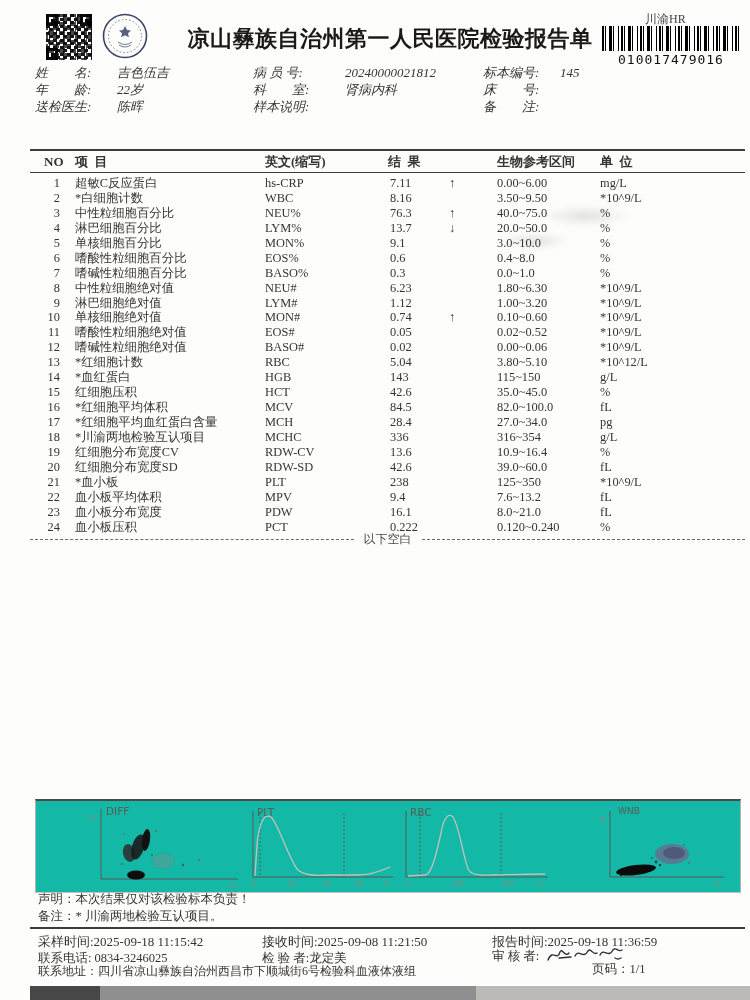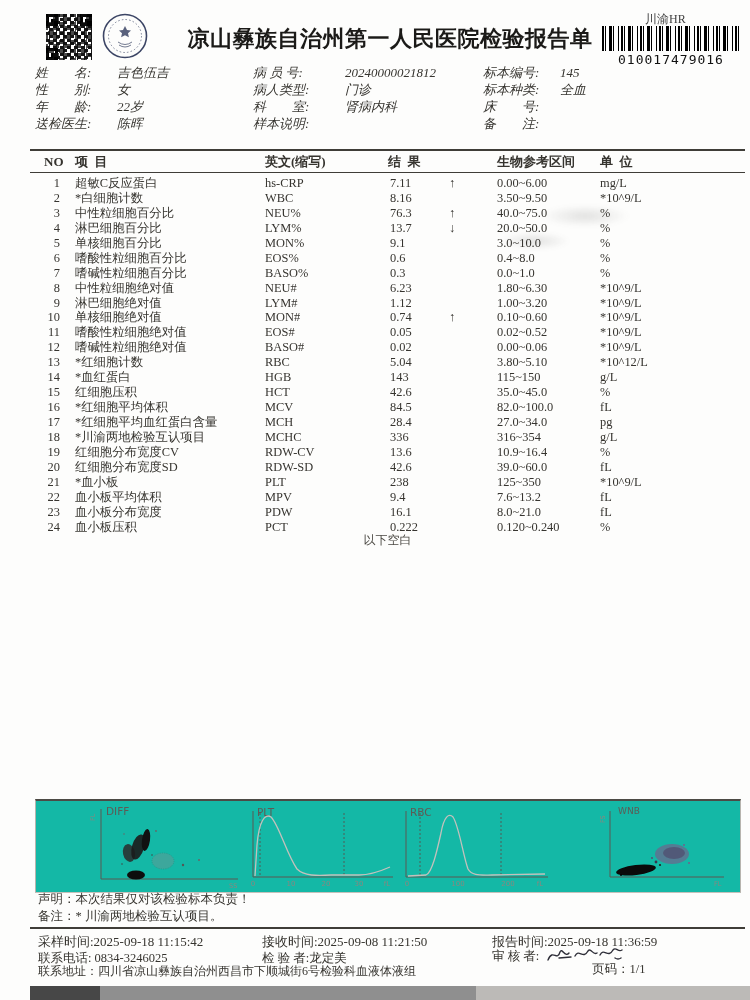--- a/index.html
+++ b/index.html
@@ -31,21 +31,21 @@
   .rule{position:absolute;left:30px;width:715px;background:#3f3d38;}
   
   .thead{position:absolute;left:0;top:153px;width:750px;height:18px;font-size:13px;font-weight:bold;}
   .thead span{position:absolute;white-space:pre;line-height:18px;}
   .h-no{left:44px}.h-item{left:75px}.h-en{left:265px}.h-res{left:388px}.h-range{left:497px}.h-unit{left:600px}
   .tbody{position:absolute;left:0;top:176px;width:750px;}
   .trow{position:relative;height:14.95px;}
   .trow .c{position:absolute;top:0;font-size:12.4px;line-height:15px;white-space:pre;}
   .no{left:40px;width:20px;text-align:right}.item{left:75px}.en{left:265px}
   .result{left:390px}.flag{left:449px;font-size:11.5px}.range{left:497px}.unit{left:600px}
-  .end-marker{position:absolute;left:30px;top:531px;width:715px;display:flex;align-items:center;font-size:12px;color:#4a4842;flex-direction:column;}
+  .end-marker{position:absolute;left:30px;top:531px;width:715px;display:flex;align-items:center;font-size:12px;color:#4a4842;}
   .end-marker .dash{flex:1;border-top:1.5px dashed #6d6a62;height:0;}
   .end-marker .txt{padding:0 10px;white-space:pre;}
   .smudge{position:absolute;background:radial-gradient(closest-side,rgba(60,60,60,.14),rgba(60,60,60,0));filter:blur(2px);}
   
   .charts{position:absolute;left:35px;top:799px;width:706px;height:94px;background:#14b8a6;
           border-top:2px solid #4c4a45;border-left:1px solid #b7b4ae;border-right:1px solid #b7b4ae;border-bottom:1px solid #c4c1bb;box-sizing:border-box;}
   .charts svg{position:absolute;top:2px;}
   .ax{stroke:#5a5852;stroke-width:1;fill:none;}
   .tick{font-family:"DejaVu Sans",sans-serif;font-size:7px;fill:#8a877f;}
   .ctitle{font-family:"DejaVu Sans",sans-serif;font-size:10.5px;fill:#5d5b55;}
@@ -85,28 +85,20 @@
 
       <div class="pi-row">
         <span class="pl1">姓　　名:</span>
         <span class="pv1">吉色伍吉</span>
         <span class="pl2">病 员 号:</span>
         <span class="pv2">20240000021812</span>
         <span class="pl3">标本编号:</span>
         <span class="pv3">145</span>
       </div>
 
-      <div class="pi-row">
-        <span class="pl1">性　　别:</span>
-        <span class="pv1">女</span>
-        <span class="pl2">病人类型:</span>
-        <span class="pv2">门诊</span>
-        <span class="pl3">标本种类:</span>
-        <span class="pv3">全血</span>
-      </div>
 
       <div class="pi-row">
         <span class="pl1">年　　龄:</span>
         <span class="pv1">22岁</span>
         <span class="pl2">科　　室:</span>
         <span class="pv2">肾病内科</span>
         <span class="pl3">床　　号:</span>
         <span class="pv3"></span>
       </div>
 

